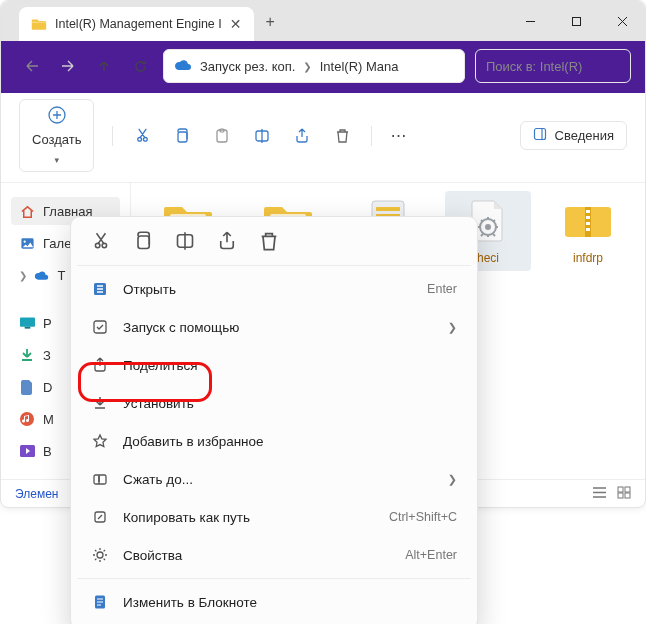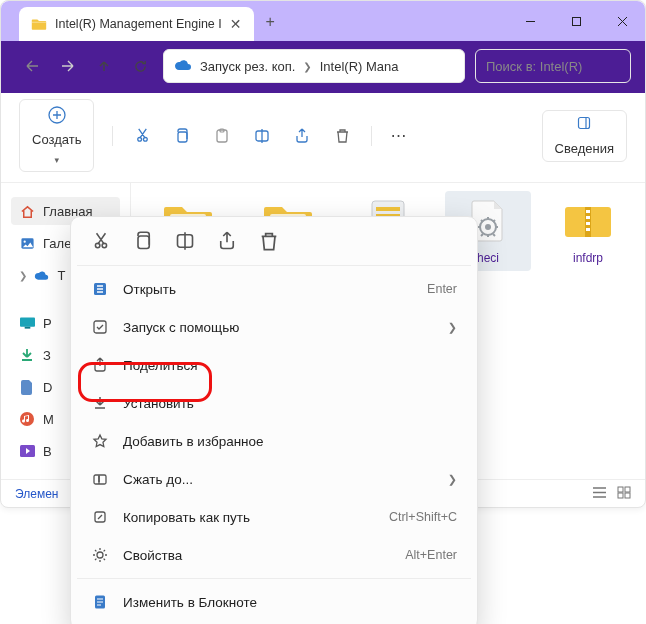--- a/index.html
+++ b/index.html
@@ -20,21 +20,21 @@
     background: #fff;
     display: flex;
     flex-direction: column;
     box-shadow: 0 2px 6px rgba(0,0,0,.06);
   }
   
   .titlebar {
     display: flex;
     align-items: flex-start;
     height: 40px;
-    background: #c4b5fd;
+    background: #e5e5e5;
     border-top-left-radius: 8px;
     border-top-right-radius: 8px;
     text-align: right;
   }
   .tab {
     display: flex;
     align-items: center;
     gap: 8px;
     background: #fff;
     border-top-left-radius: 8px;
@@ -110,21 +110,21 @@
   }
   .plus-circle { width:18px; height:18px; }
   .tb-sep { width:1px; height:20px; background:#e6e6e6; }
   .tb-icon { width:22px; height:22px; display:flex; align-items:center; justify-content:center; color:#2b6fb5; cursor:pointer;}
   .tb-icon.gray{ color:#666;}
   .tb-more{ color:#444; font-size:16px; letter-spacing:2px; cursor:pointer;}
   .tb-spacer2{flex:1;}
   .details-btn{
     display:flex;align-items:center;gap:8px;
     border:1px solid #e6e6e6;border-radius:6px;
-    padding:5px 12px;color:#333;cursor:pointer;font-size:13px;flex-direction:column;
+    padding:5px 12px;color:#333;cursor:pointer;font-size:13px;
   }
 
   
   .body { flex:1; display:flex; overflow:hidden;}
   .sidebar {
     width:162px;
     border-right:1px solid #eee;
     padding:8px 10px;
     display:flex; flex-direction:column; gap:4px;
     background:#fff;
@@ -144,21 +144,21 @@
 
   .content { flex:1; padding:8px 14px; position:relative; background:#fff;}
   .file-row { display:flex; gap:14px;}
   .file-item {
     width:86px;
     display:flex; flex-direction:column; align-items:center;
     gap:6px; padding:6px 2px;
     border-radius:4px;
   }
   .file-item.selected { background:#e8edf2; }
-  .file-label { font-size:12px; color:#4c1d95; text-align:center;}
+  .file-label { font-size:12px; color:#a16207; text-align:center;}
   .file-thumb { width:52px; height:48px; display:flex; align-items:center; justify-content:center;}
 
   
   .statusbar {
     height:28px; border-top:1px solid #eee;
     display:flex; align-items:center; padding:0 14px;
     font-size:12px; color:#2456c9;
   }
   .status-spacer{flex:1;}
   .view-btns{display:flex;gap:10px;color:#666;}

